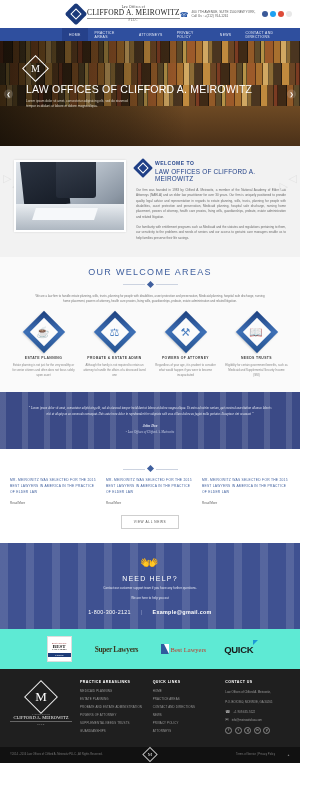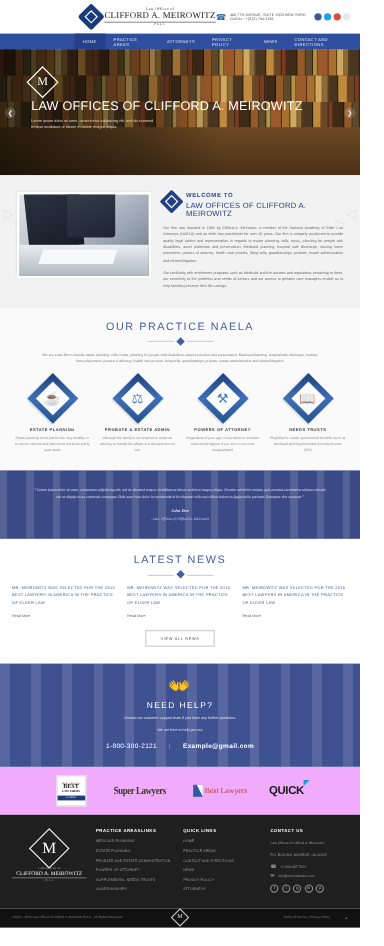--- a/index.html
+++ b/index.html
@@ -141,21 +141,21 @@
   .help-icon { font-size:15px; position:relative; z-index:2; line-height:1; }
   .help-title { font-size:7px; letter-spacing:1.2px; margin-top:5px; position:relative; z-index:2; }
   .help-sub { font-size:3.05px; line-height:1.8; margin-top:4px; color:#dfe4f2;
               position:relative; z-index:2; }
   .help-contact { margin-top:8px; font-size:5.4px; letter-spacing:.3px;
                   position:relative; z-index:2; display:flex; justify-content:center;
                   align-items:center; gap:10px; }
   .help-contact .sep { color:#98a5cc; font-size:5px; }
   .help-contact .email { font-weight:bold; }
   
-  .awards { background:#f0abfc; height:40px; display:flex; align-items:center;
+  .awards { background:#5eead4; height:40px; display:flex; align-items:center;
             justify-content:center; gap:18px; }
   .aw-best { width:25px; height:26px; background:#fff; border:.6px solid #ddd; text-align:center;
              display:flex; flex-direction:column; justify-content:center; }
   .aw-best .t1 { font-size:2px; color:#8a1c1c; letter-spacing:.2px; }
   .aw-best .t2 { font-size:5px; font-weight:bold; color:#111;
                  font-family:"Liberation Serif", serif; line-height:1; }
   .aw-best .t3 { font-size:2.6px; font-weight:bold; color:#111;
                  font-family:"Liberation Serif", serif; line-height:1.1; }
   .aw-best .bar { height:4px; background:#1e3c78; margin-top:1px;
                   font-size:1.7px; color:#fff; display:flex; align-items:center; justify-content:center; }
@@ -427,21 +427,21 @@
         <div class="l1">WELCOME TO</div>
         <div class="l2">LAW OFFICES OF CLIFFORD A. MEIROWITZ</div>
       </div>
     </div>
     <p class="wpara">Our firm was founded in 1983 by Clifford A. Meirowitz, a member of the National Academy of Elder Law Attorneys (NAELA) and an elder law practitioner for over 30 years. Our firm is uniquely positioned to provide quality legal advice and representation in regards to estate planning, wills, trusts, planning for people with disabilities, asset protection and preservation, Medicaid planning, hospital safe discharge, nursing home placement, powers of attorney, health care proxies, living wills, guardianships, probate, estate administration and related litigation.</p>
     <p class="wpara">Our familiarity with entitlement programs such as Medicaid and the statutes and regulations pertaining to them, our sensitivity to the problems and needs of seniors and our access to geriatric care managers enable us to help families preserve their life savings.</p>
   </div>
 </div>
 
 <div class="practice">
-  <div class="sec-title">OUR PRACTICE NAELA</div>
+  <div class="sec-title">OUR WELCOME AREAS</div>
   <div class="divider">
     <span class="ln"></span>
       <span class="dm"></span>
       <span class="ln"></span>
   </div>
   <div class="sec-intro">We are a law firm to handle estate planning, wills, trusts, planning for people with disabilities, asset protection and preservation, Medicaid planning, hospital safe discharge, nursing home placement, powers of attorney, health care proxies, living wills, guardianships, probate, estate administration and related litigation.</div>
   <div class="cards">
     <div class="card">
       <div class="badge">
         <div class="tail"></div>
@@ -486,21 +486,20 @@
 </div>
 
 <div class="testi">
   <div class="testi-bg"></div>
   <div class="testi-quote">“ Lorem ipsum dolor sit amet, consectetur adipisicing elit, sed do eiusmod tempor incididunt ut labore et dolore magna aliqua. Ut enim ad minim veniam, quis nostrud exercitation ullamco laboris nisi ut aliquip ex ea commodo consequat. Duis aute irure dolor in reprehenderit in voluptate velit esse cillum dolore eu fugiat nulla pariatur. Excepteur sint occaecat ”</div>
   <div class="testi-name">John Doe</div>
   <div class="testi-org">- Law Offices of Clifford A. Meirowitz</div>
 </div>
 
 <div class="news">
-  <div class="sec-title">LATEST NEWS</div>
   <div class="divider">
     <span class="ln"></span>
       <span class="dm"></span>
       <span class="ln"></span>
   </div>
   <div class="news-grid">
     <div class="news-item">
       <div class="news-title">MR. MEIROWITZ WAS SELECTED FOR THE 2015 BEST LAWYERS IN AMERICA IN THE PRACTICE OF ELDER LAW</div>
       <div class="news-more">Read More</div>
     </div>

